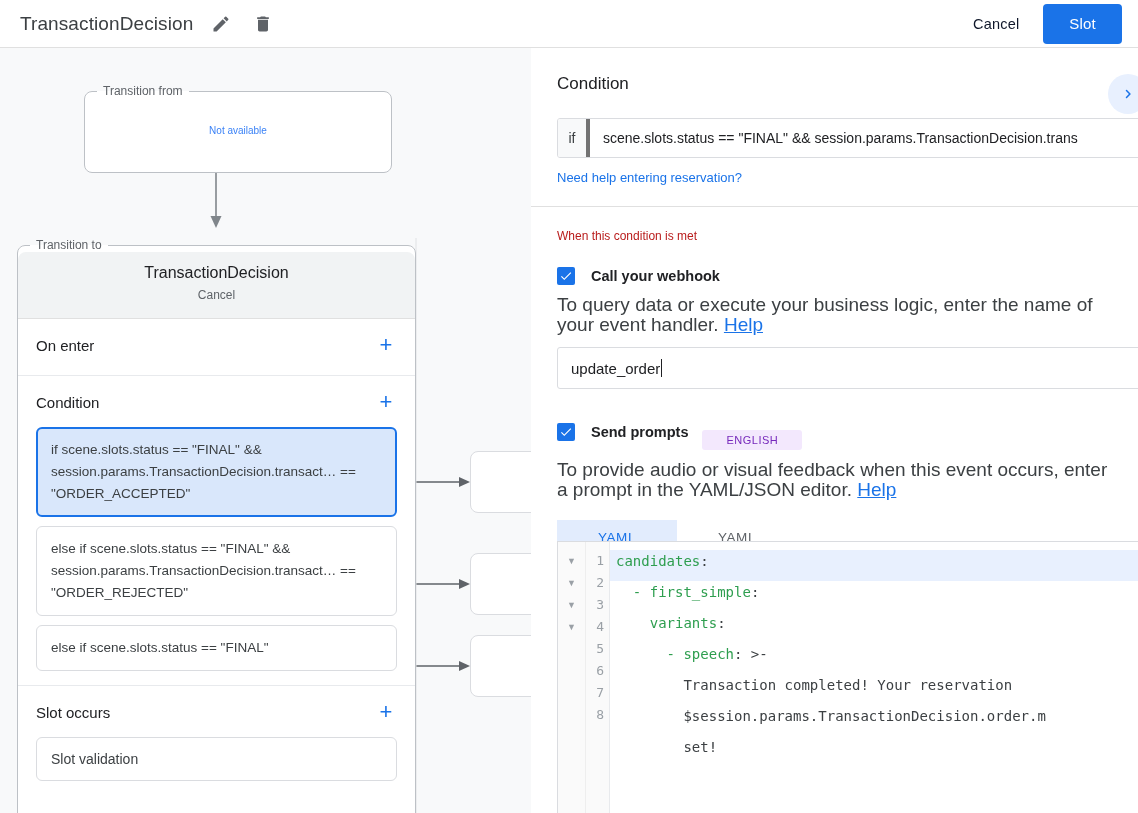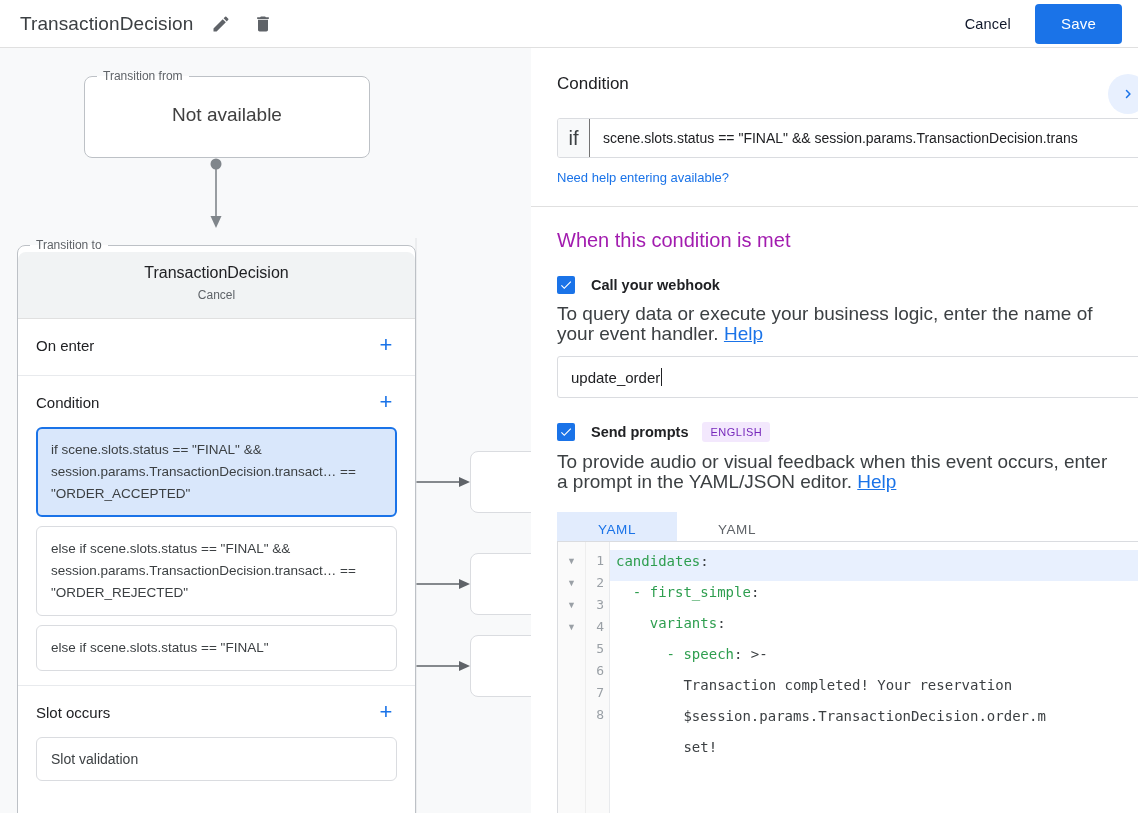--- a/index.html
+++ b/index.html
@@ -59,24 +59,24 @@
     margin: 0;
     border: 1px solid #bdc1c6;
     border-radius: 8px;
     background: #ffffff;
     padding: 0;
   }
   fieldset.flow-box > legend {
     font-size: 12px; color: #5f6368;
     padding: 0 6px; margin-left: 12px;
   }
-  #box-from { left: 84px; top: 21px; width: 286px; height: 89px; }
+  #box-from { left: 84px; top: 36px; width: 308px; height: 89px; }
   #box-from .box-body {
     height: 100%; display: flex; align-items: center; justify-content: center;
-    font-size: 19px; color: #404040; padding-bottom: 10px;
+    font-size: 10px; color: #3b82f6; padding-bottom: 10px;
   }
 
   #box-to {
     left: 17px; top: 190px; width: 399px; height: 600px;
     background: #ffffff;
     overflow: hidden;
   }
   .to-header {
     background: #f1f3f4;
     padding: 12px 0 16px;
@@ -153,51 +153,51 @@
     cursor: pointer;
   }
   .cond-input-row {
     display: flex; margin-top: 24px;
     border: 1px solid #dadce0; border-radius: 3px;
     height: 40px; width: 585px;
     overflow: hidden;
   }
   .cond-if {
     width: 32px; background: #f8f9fa;
-    border-right: 1px solid #737373;
+    border-right: 4px solid #737373;
     display: flex; align-items: center; justify-content: center;
-    font-size: 20px; color: #3c4043;
+    font-size: 14px; color: #3c4043;
   }
   .cond-value {
     flex: 1 1 auto; display: flex; align-items: center;
     padding-left: 13px; font-size: 14px; color: #202124;
     white-space: nowrap; overflow: hidden;
   }
   .help-link {
     display: inline-block; margin-top: 12px;
     color: #1a73e8; font-size: 13px; cursor: pointer;
   }
   .panel-divider {
     margin-top: 20px; height: 1px; background: #e0e0e0; width: 607px;
   }
 
-  .met-title { font-size: 20px; color: #a21caf; padding-top: 22px; }
+  .met-title { font-size: 12px; color: #b91c1c; padding-top: 22px; }
 
   .check-row { display: flex; align-items: center; margin-top: 24px; }
   .checkbox {
     width: 18px; height: 18px; border-radius: 2px; background: #1a73e8;
     display: flex; align-items: center; justify-content: center;
     cursor: pointer; flex: 0 0 auto;
   }
   .check-label { margin-left: 16px; font-size: 14.5px; color: #202124; font-weight: bold; }
   .badge {
     margin-left: 14px;
     background: #f3e8fd; color: #7627bb;
     font-size: 11px; letter-spacing: .5px;
-    padding: 4px 8px; border-radius: 3px;
+    padding: 4px 24px; border-radius: 3px; margin-top: 17px;
   }
   .desc {
     margin-top: 10px; font-size: 19px; color: #3c4043; line-height: 20px;
     max-width: 562px;
   }
   .desc a { color: #1a73e8; text-decoration: underline; cursor: pointer; }
   .text-input {
     margin-top: 12px;
     width: 585px; height: 42px;
     border: 1px solid #dadce0; border-radius: 3px;
@@ -271,21 +271,21 @@
 
   <div class="icon-btn">
     <svg width="20" height="20" viewBox="0 0 24 24" fill="#5f6368" aria-hidden="true">
       <path d="M6 19c0 1.1.9 2 2 2h8c1.1 0 2-.9 2-2V7H6v12zM19 4h-3.5l-1-1h-5l-1 1H5v2h14V4z"></path>
     </svg>
   </div>
 
   <div class="topbar-spacer"></div>
 
   <div class="cancel-link">Cancel</div>
-  <button class="save-btn">Save</button>
+  <button class="save-btn">Slot</button>
 </div>
 
 <div class="canvas">
   <div class="canvas-inner">
 
     <svg class="wires" aria-hidden="true">
 
       <line x1="216" y1="116" x2="216" y2="170" stroke="#80868b" stroke-width="1.6"></line>
       <circle cx="216" cy="116" r="5.5" fill="#80868b"></circle>
       <polygon points="216,180 210.5,168 221.5,168" fill="#80868b"></polygon>
@@ -362,21 +362,21 @@
       <svg width="18" height="18" viewBox="0 0 24 24" fill="#1a73e8" aria-hidden="true">
         <path d="M9.29 6.71a1 1 0 0 0 0 1.41L13.17 12l-3.88 3.88a1 1 0 1 0 1.42 1.41l4.59-4.58a1 1 0 0 0 0-1.42L10.7 6.71a1 1 0 0 0-1.41 0z"></path>
       </svg>
     </div>
 
     <div class="cond-input-row">
       <div class="cond-if">if</div>
       <div class="cond-value">scene.slots.status == "FINAL" &amp;&amp; session.params.TransactionDecision.trans</div>
     </div>
 
-    <div class="help-link">Need help entering available?</div>
+    <div class="help-link">Need help entering reservation?</div>
   </div>
 
   <div class="panel-divider"></div>
 
   <div class="panel-section">
     <div class="met-title">When this condition is met</div>
 
     <div class="check-row">
       <div class="checkbox">
         <svg width="14" height="14" viewBox="0 0 24 24" fill="#ffffff" aria-hidden="true">

